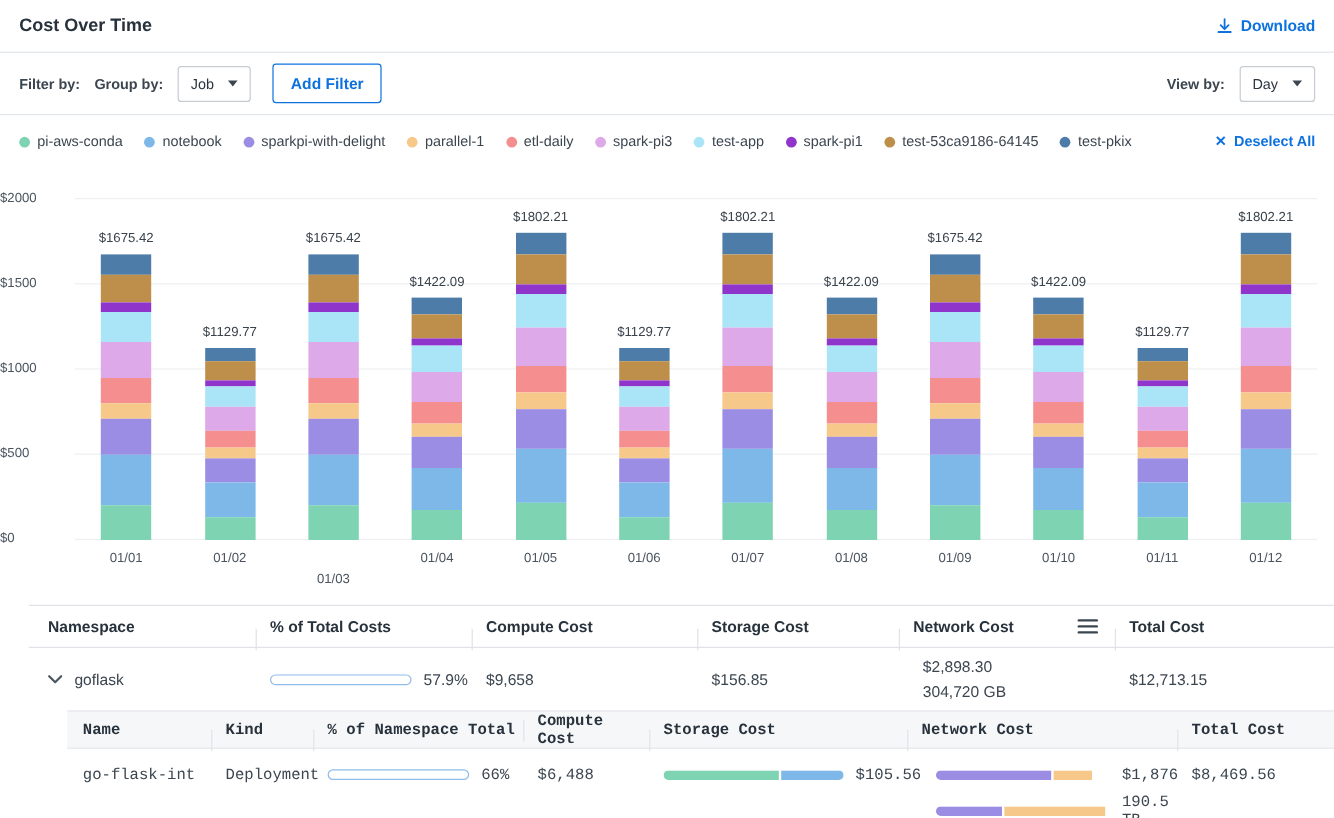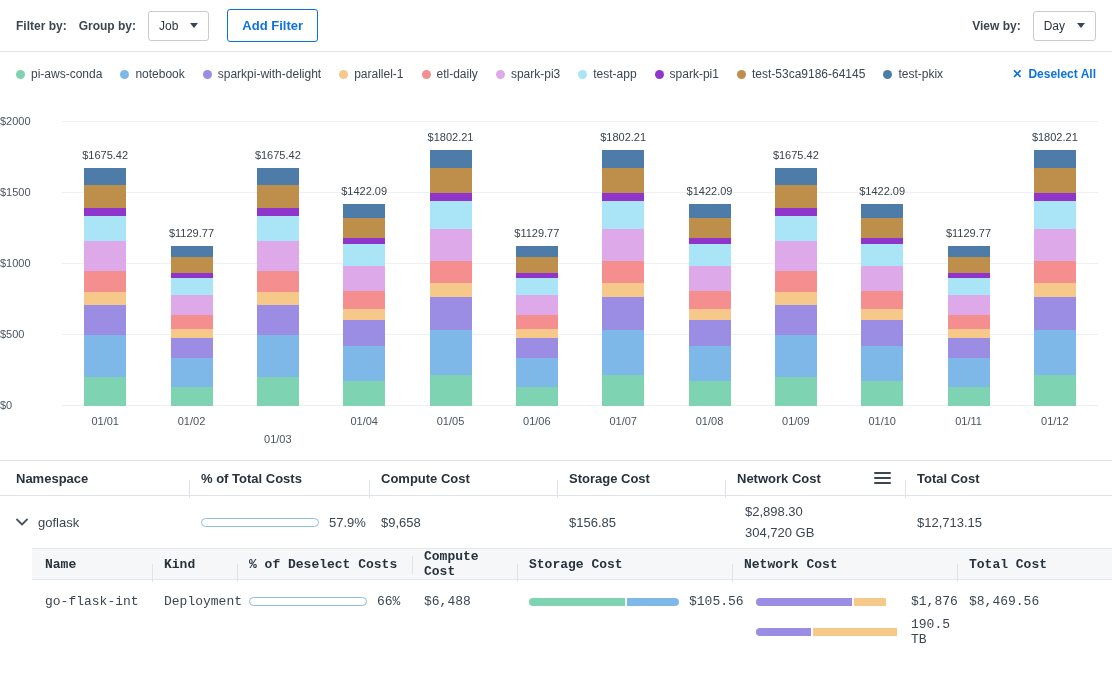--- a/index.html
+++ b/index.html
@@ -41,21 +41,21 @@
   .chart { position:relative; height:348px; }
   .plot { position:absolute; left:62px; right:14px; top:26px; height:284px; }
   .gridline { position:absolute; left:0; right:0; height:1px; background:#eef0f3; }
   .ytick { position:absolute; left:0; width:52px; font-size:11px; color:#4a5560; }
   .xtick { position:absolute; width:60px; text-align:center; font-size:11px; color:#4a5560; }
   .bar { position:absolute; bottom:0; display:flex; flex-direction:column-reverse; }
   .bar-seg { width:100%; flex:none; }
   .bar-total { position:absolute; width:80px; text-align:center; font-size:11px; color:#3a434c; }
 
   
-  .table { margin-top:16px; font-size:13px; color:#3c4650; }
+  .table { margin-top:16px; font-size:13px; color:#3c4650;padding-left:24px; }
   .thead, .trow { display:grid; grid-template-columns:189px 180px 188px 168px 180px 1fr; align-items:center; }
   .thead { height:36px; border-top:1px solid #dfe2e6; border-bottom:1px solid #dfe2e6;
            font-weight:bold; color:#28323c; }
   .thead > div { padding-left:12px; position:relative; display:flex; align-items:center; }
   .thead > div:first-child { padding-left:16px; }
   .thead > div:not(:first-child)::before { content:""; position:absolute; left:0; top:9px; height:18px;
            width:1px; background:#dfe2e6; }
   .th-flex { justify-content:space-between; padding-right:14px; }
   .burger { width:17px; display:flex; flex-direction:column; gap:3px; cursor:pointer; }
   .burger i { display:block; height:2px; background:#3c4650; border-radius:1px; }
@@ -84,20 +84,31 @@
   .segbar i { display:block; height:100%; }
   .stor-cell, .pct-sub-cell { display:flex; align-items:center; gap:10px; }
   .net-sub-cell { padding-left:24px !important; display:flex; flex-direction:column; gap:8px; }
   .net-line { display:flex; align-items:center; gap:10px; }
 </style>
 </head>
 <body>
 
 <div class="page">
 
+  <div class="header">
+    <div class="title">Cost Over Time</div>
+    <div class="download">
+      <svg width="15" height="15" viewBox="0 0 16 16" fill="none" stroke-width="1.6" stroke-linecap="round" stroke-linejoin="round">
+        <path d="M8 2v8"></path>
+          <path d="M4.5 7.5 8 11l3.5-3.5"></path>
+          <path d="M2.5 13.5h11"></path>
+      </svg>
+      <span>Download</span>
+    </div>
+  </div>
 
   <div class="filter-row">
     <span class="flabel">Filter by:</span>
     <span class="flabel">Group by:</span>
     <div class="select">
       <span>Job</span>
       <span class="caret"></span>
     </div>
     <button class="btn-outline">Add Filter</button>
     <span class="spacer"></span>
@@ -375,21 +386,21 @@
         <div>$2,898.30</div>
         <div>304,720 GB</div>
       </div>
       <div class="cell">$12,713.15</div>
     </div>
 
     <div class="subtable">
       <div class="sub-head">
         <div>Name</div>
         <div>Kind</div>
-        <div>% of Deselect Costs</div>
+        <div>% of Namespace Total</div>
         <div>Compute Cost</div>
         <div>Storage Cost</div>
         <div>Network Cost</div>
         <div>Total Cost</div>
       </div>
 
       <div class="sub-row">
         <div>go-flask-int</div>
         <div>Deployment</div>
         <div class="pct-sub-cell">

